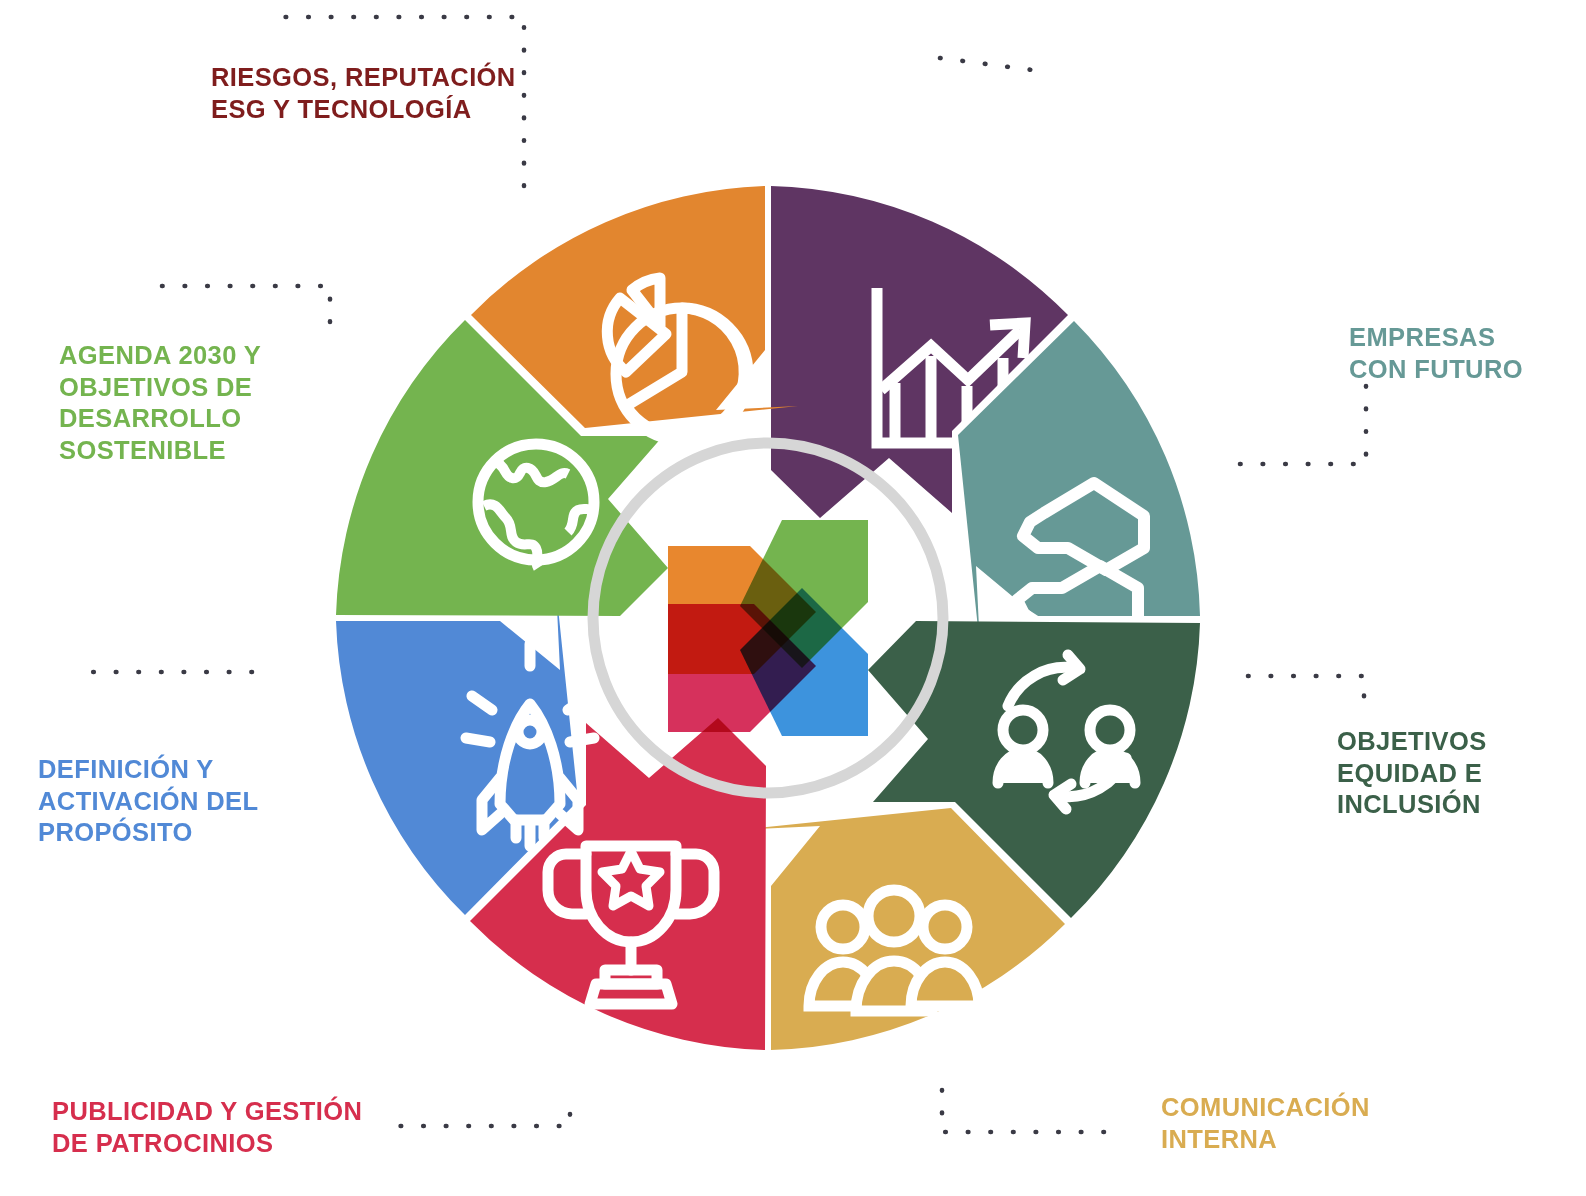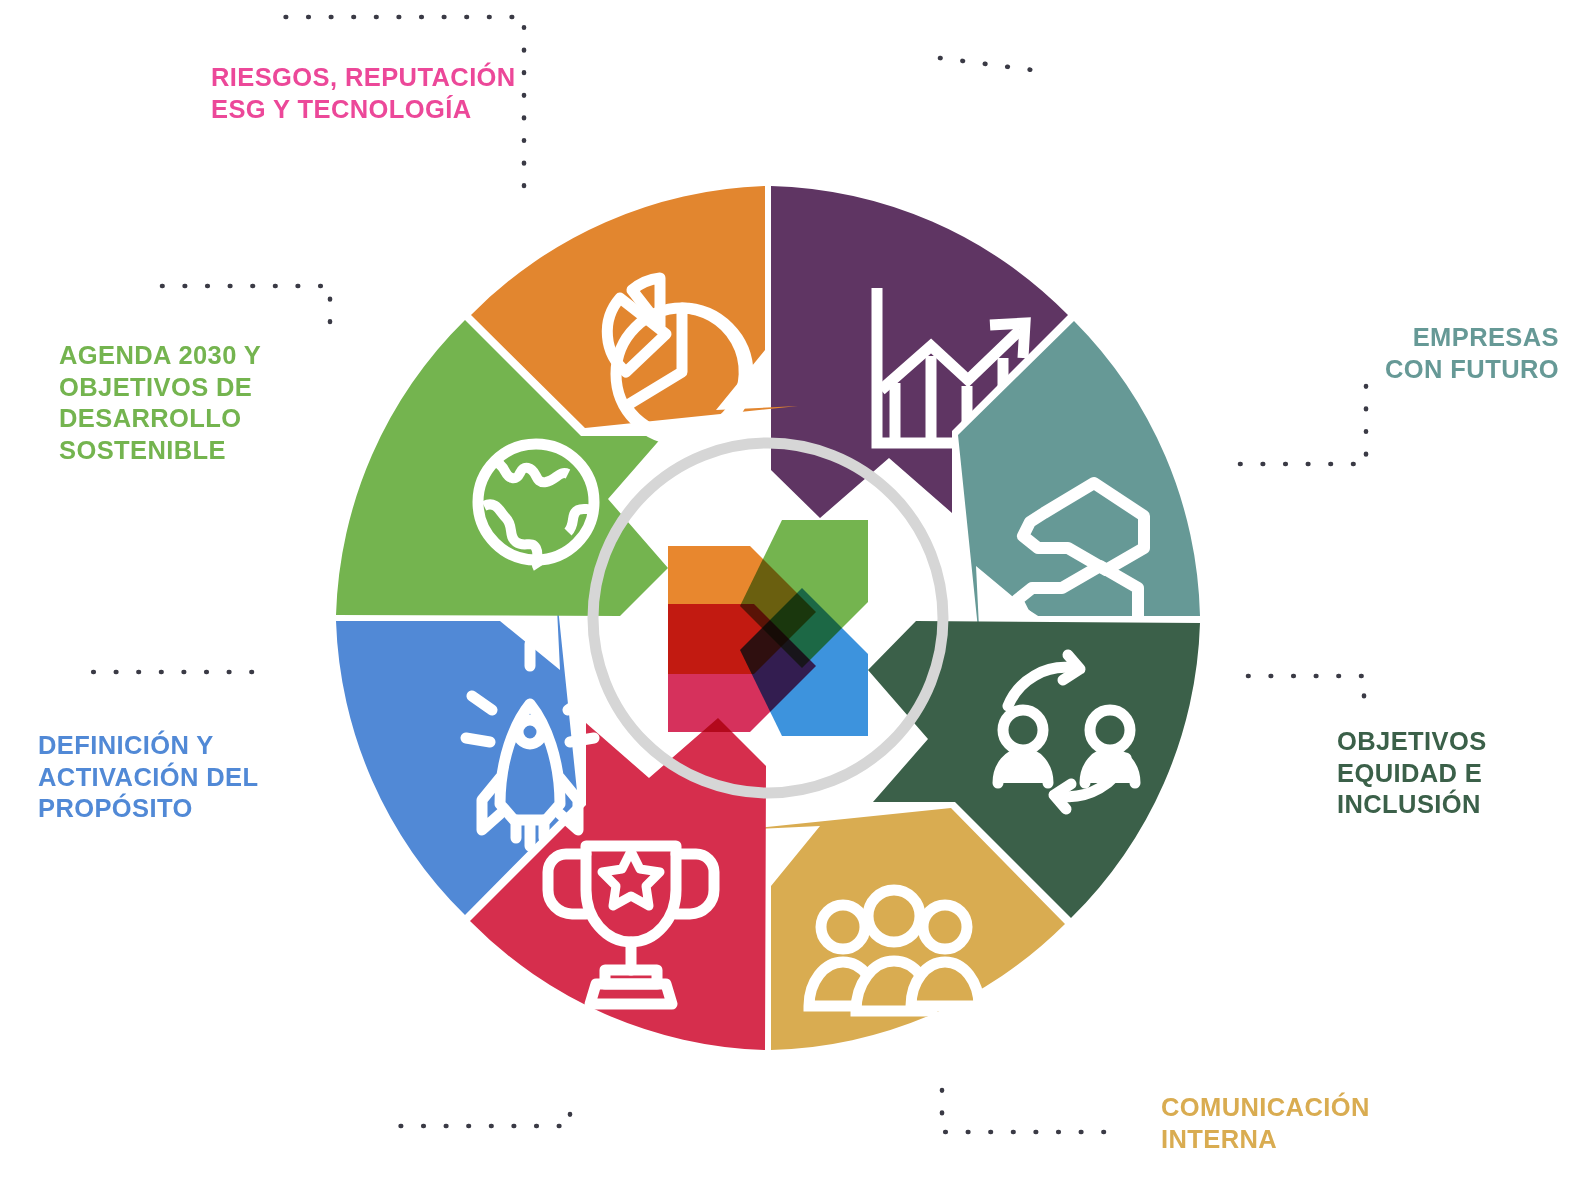--- a/index.html
+++ b/index.html
@@ -226,30 +226,32 @@
 
     <path d="M 252,672 L 78,672" stroke="#3A3A45"></path>
 
     <path d="M 1248,676 L 1364,676 L 1364,706" stroke="#3A3A45"></path>
 
     <path d="M 570,1114 L 570,1126 L 384,1126" stroke="#3A3A45"></path>
 
     <path d="M 942,1090 L 942,1132 L 1126,1132" stroke="#3A3A45"></path>
   </svg>
 
-  <div class="label lbl-riesgos" style="color: #ec4899;">RIESGOS, REPUTACIÓN
+  <div class="label lbl-riesgos" style="color: #7f1d1d;">RIESGOS, REPUTACIÓN
 ESG Y TECNOLOGÍA</div>
   <div class="label lbl-agenda" style="color: rgb(116, 180, 79);">AGENDA 2030 Y
 OBJETIVOS DE
 DESARROLLO
 SOSTENIBLE</div>
-  <div class="label lbl-empresas" style="color: rgb(102, 153, 150); text-align: right;">EMPRESAS
+  <div class="label lbl-empresas" style="color: rgb(102, 153, 150);">EMPRESAS
 CON FUTURO</div>
-  <div class="label lbl-definicion" style="color: rgb(81, 137, 214);">DEFINICIÓN Y
+  <div class="label lbl-definicion" style="color: rgb(81, 137, 214); margin-top: 24px;">DEFINICIÓN Y
 ACTIVACIÓN DEL
 PROPÓSITO</div>
   <div class="label lbl-diversidad" style="color: rgb(59, 96, 73);">OBJETIVOS
 EQUIDAD E
 INCLUSIÓN</div>
+  <div class="label lbl-publicidad" style="color: rgb(214, 46, 77);">PUBLICIDAD Y GESTIÓN
+DE PATROCINIOS</div>
   <div class="label lbl-comunica" style="color: rgb(217, 172, 81);">COMUNICACIÓN
 INTERNA</div>
 
 </div>
 
 </body></html>

